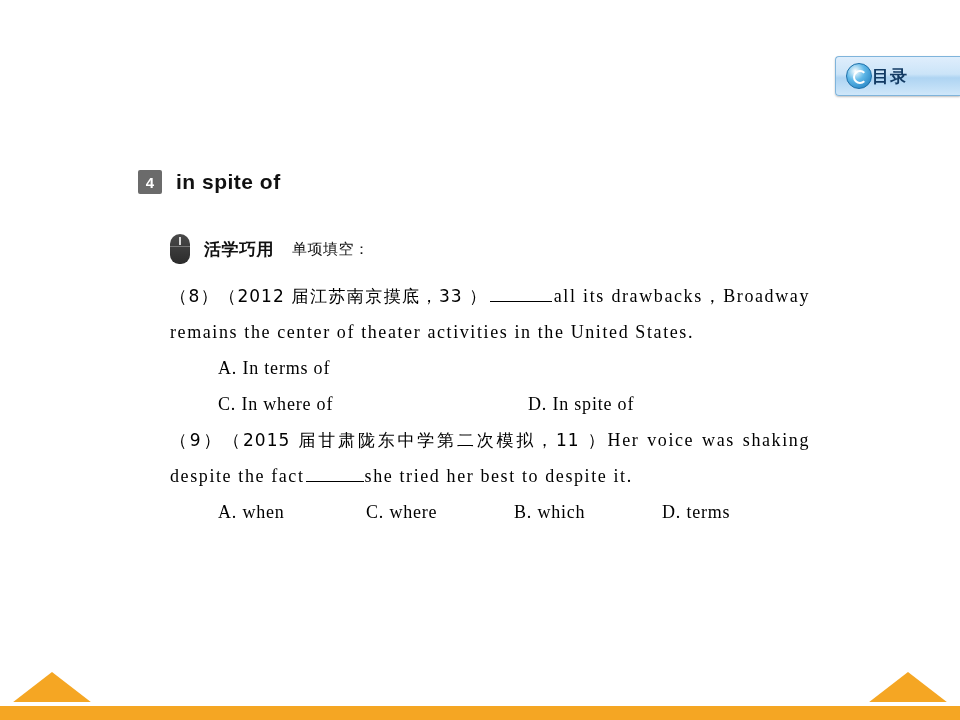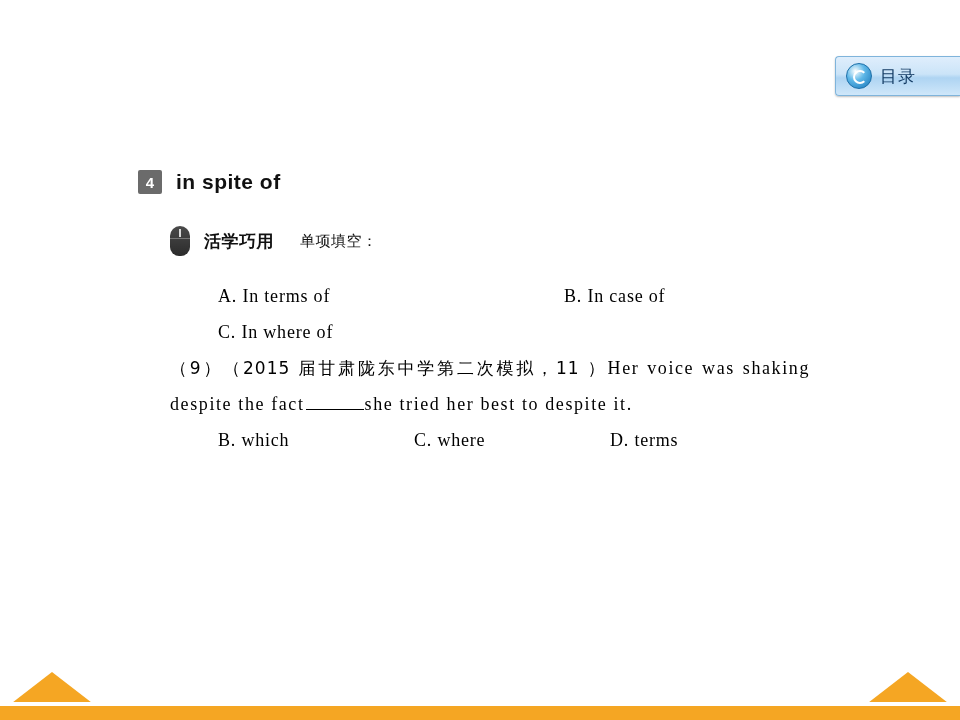--- a/index.html
+++ b/index.html
@@ -48,23 +48,23 @@
     top: 6px;
     width: 10px;
     height: 10px;
     border: 2px solid #ffffff;
     border-radius: 50%;
     border-right-color: transparent;
   }
   .catalog-label {
     font-family: "Liberation Sans", sans-serif;
     font-size: 17px;
-    font-weight: normal;
+    font-weight: bold;
     color: #123a63;
-    margin-left: 8px;
+    margin-left: 0;
     letter-spacing: 1px;
   }
 
   
   .heading-row {
     position: absolute;
     left: 138px;
     top: 170px;
     display: flex;
     align-items: center;
@@ -88,21 +88,21 @@
     font-size: 21px;
     font-weight: bold;
     color: #111111;
     letter-spacing: 0.5px;
   }
 
   
   .tip-row {
     position: absolute;
     left: 170px;
-    top: 226px;
+    top: 234px;
     display: flex;
     align-items: center;
   }
   .mouse-icon {
     width: 20px;
     height: 30px;
     border-radius: 10px 10px 9px 9px;
     background: linear-gradient(to bottom, #4a4a4a 0%, #2b2b2b 100%);
     position: relative;
     flex: 0 0 auto;
@@ -128,21 +128,21 @@
   }
   .tip-title {
     margin-left: 14px;
     font-family: "Liberation Sans", sans-serif;
     font-size: 17px;
     font-weight: bold;
     color: #111111;
     letter-spacing: 0.5px;
   }
   .tip-sub {
-    margin-left: 26px;
+    margin-left: 18px;
     font-family: "Liberation Sans", sans-serif;
     font-size: 15px;
     color: #111111;
     letter-spacing: 0.5px;
   }
 
   
   .content {
     position: absolute;
     left: 170px;
@@ -179,21 +179,20 @@
     margin: 0 1px;
   }
   .spread {
     letter-spacing: 1.6px;
   }
 
   .options-row {
     display: flex;
     margin-left: 48px;
     line-height: 36px;
-    gap: 36px;
   }
   .opt {
     white-space: nowrap;
     letter-spacing: 0.8px;
   }
   .opt-a-w { width: 310px; }
   .opt-4 { width: 160px; }
 
   
   .bottom-bar {
@@ -255,36 +254,40 @@
 
 <div class="tip-row">
   <span class="mouse-icon"></span>
   <span class="tip-title">活学巧用</span>
   <span class="tip-sub">单项填空：</span>
 </div>
 
 <div class="content">
 
   <div class="question">
+    <div class="para">
+      <span class="cn">（8）（2012 届江苏南京摸底，33 ）</span><span class="blank"></span><span class="spread">all its drawbacks，Broadway remains the center of theater activities in the United States.</span>
+    </div>
     <div class="options-row">
       <span class="opt opt-a-w"><span>A.</span>&nbsp;<span>In terms of</span></span>
-      <span class="opt"><span>B.</span>&nbsp;<span>In case of</span></span>
     </div>
     <div class="options-row">
       <span class="opt opt-a-w"><span>C.</span>&nbsp;<span>In where of</span></span>
+      <span class="opt"><span>D.</span>&nbsp;<span>In spite of</span></span>
     </div>
   </div>
 
   <div class="question">
     <div class="para">
       <span class="cn">（9）（2015 届甘肃陇东中学第二次模拟，11 ）</span><span class="spread">Her voice was shaking despite the fact</span><span class="blank-sm"></span><span class="spread">she tried her best to despite it.</span>
     </div>
     <div class="options-row">
+      <span class="opt opt-4"><span>A.</span>&nbsp;<span>when</span></span>
+      <span class="opt opt-4"><span>C.</span>&nbsp;<span>where</span></span>
       <span class="opt opt-4"><span>B.</span>&nbsp;<span>which</span></span>
-      <span class="opt opt-4"><span>C.</span>&nbsp;<span>where</span></span>
       <span class="opt opt-4"><span>D.</span>&nbsp;<span>terms</span></span>
     </div>
   </div>
 
 </div>
 
 <div class="tri tri-l1"></div>
 <div class="tri tri-l2"></div>
 <div class="tri tri-r1"></div>
 <div class="tri tri-r2"></div>

